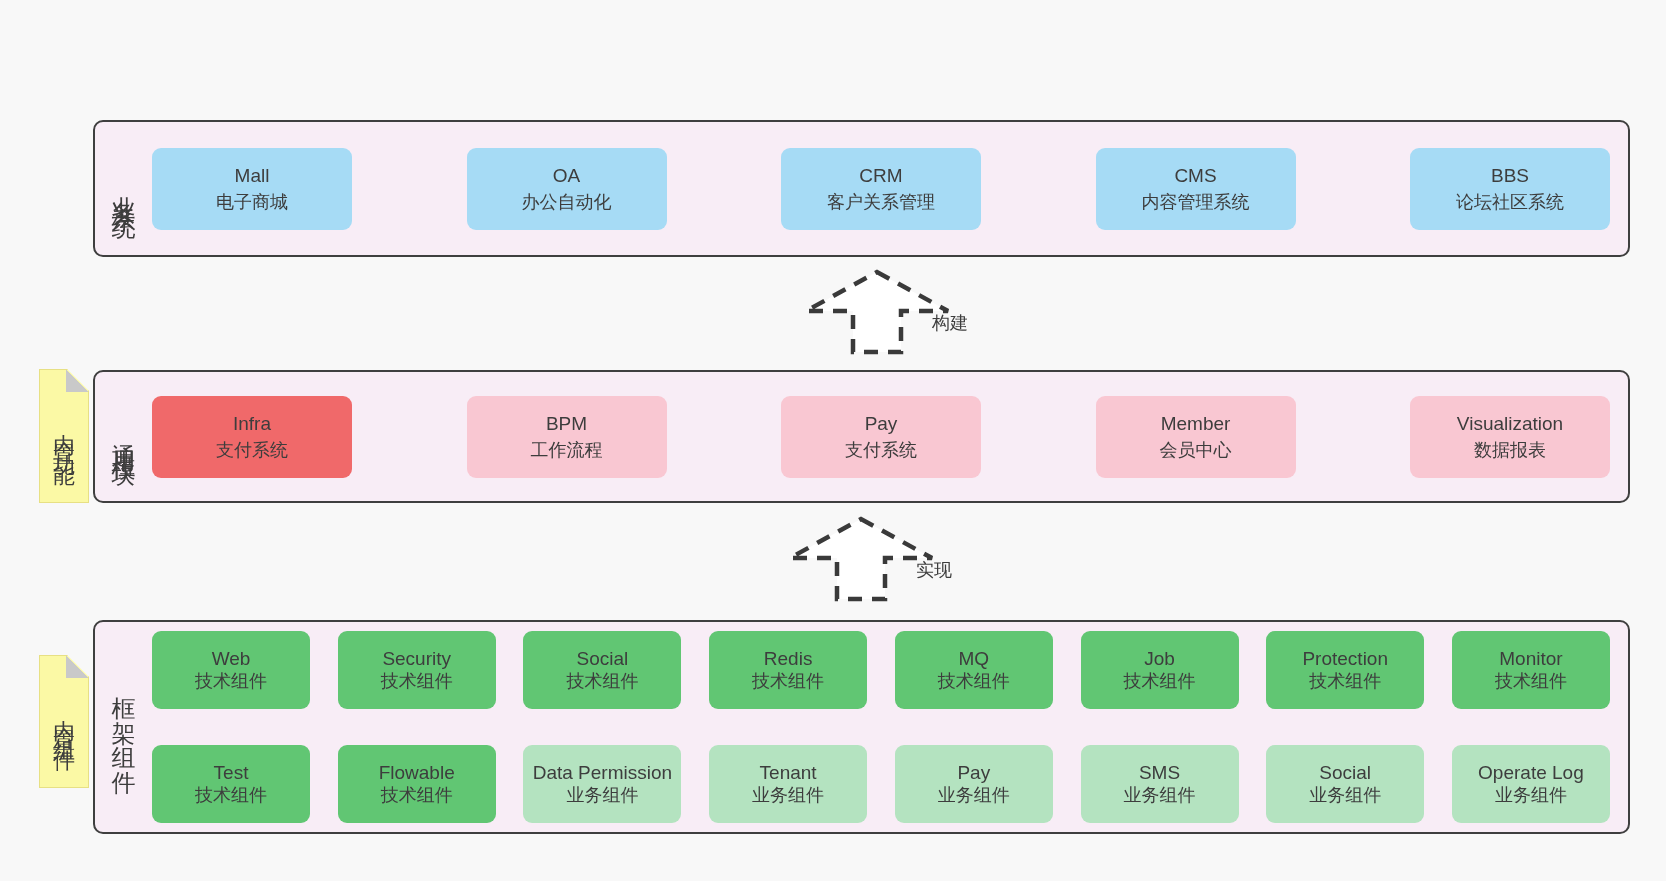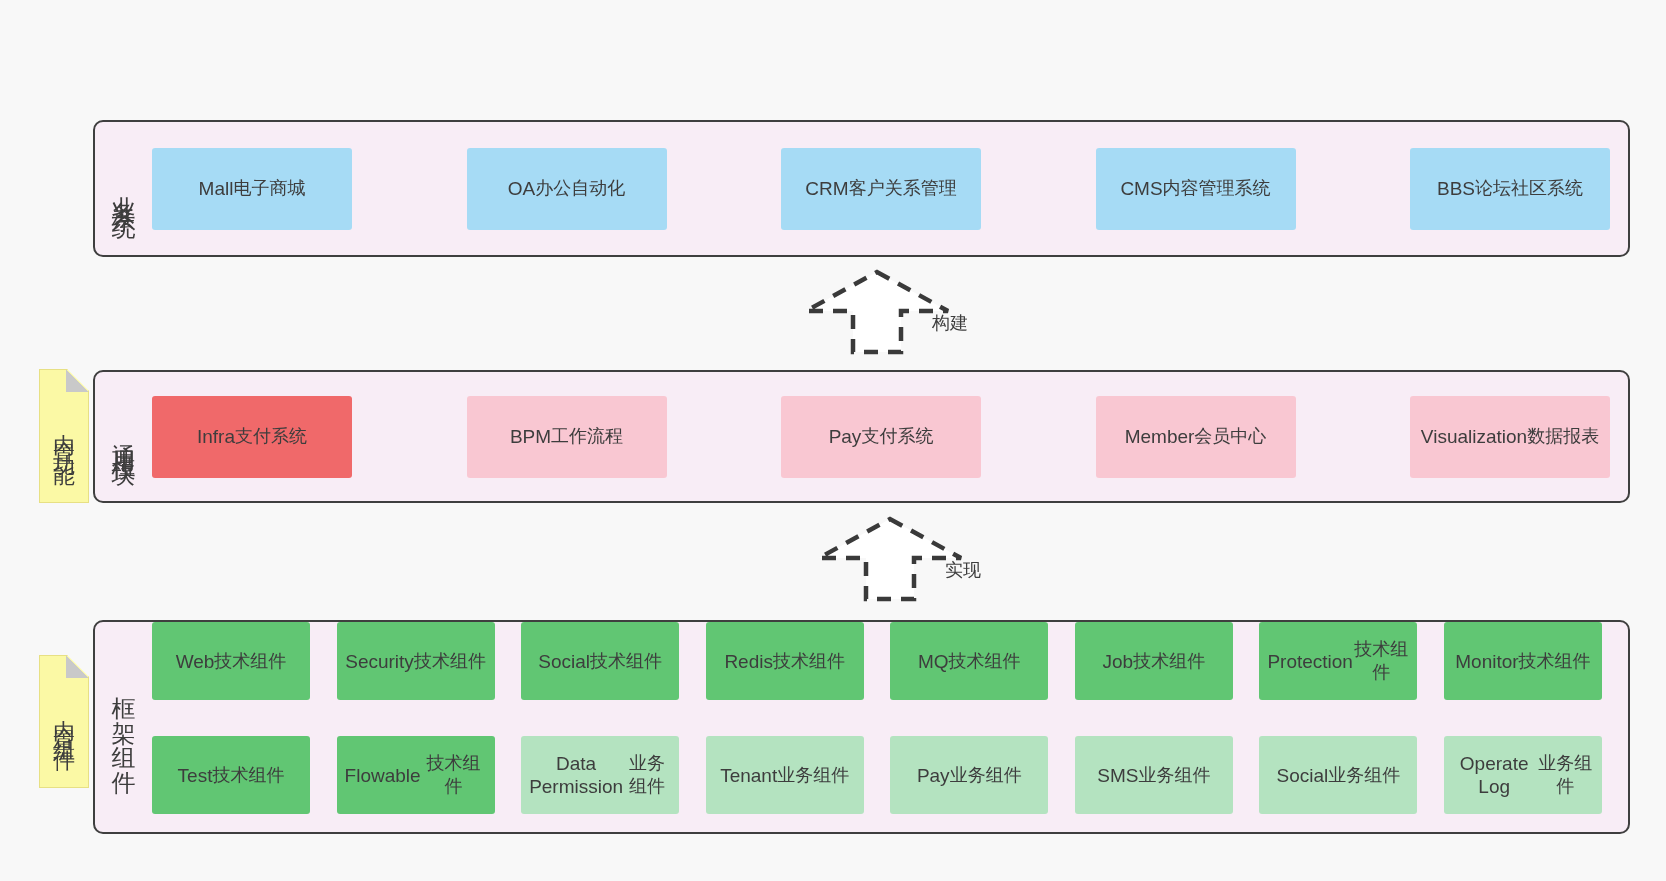--- a/index.html
+++ b/index.html
@@ -19,25 +19,25 @@
   .panel-business{top:120px;height:137px}
   .panel-modules{top:370px;height:133px}
   .panel-components{top:620px;height:214px}
 
   .vlabel-col{width:57px;flex-shrink:0;display:flex;align-items:center;justify-content:center}
   .vlabel{writing-mode:vertical-rl;text-orientation:upright;font-size:24px;color:var(--text);
           letter-spacing:6px;line-height:1}
   .panel-components .vlabel{letter-spacing:25px}
 
   .content{flex:1;display:flex;align-items:center;justify-content:space-between;padding-right:18px}
-  .content-rows{flex:1;display:flex;flex-direction:column;gap:36px;padding-right:26px}
+  .content-rows{flex:1;display:flex;flex-direction:column;justify-content:center;gap:36px;padding-right:18px}
   .row{display:flex;justify-content:space-between}
 
   
-  .box{border-radius:3px;display:flex;align-items:center;justify-content:center;
+  .box{border-radius:9px;display:flex;flex-direction:column;align-items:center;justify-content:center;
        text-align:center;padding:0 8px}
   .content .box{width:200px;height:82px;font-size:19px;line-height:27px}
   .row .box{width:158px;height:78px;font-size:19px;line-height:23px}
   .box-subtitle{font-size:18px}
   .v-blue{background:var(--blue)} .v-red{background:var(--red)} .v-pink{background:var(--pink)}
   .v-green{background:var(--green-dark)} .v-green-light{background:var(--green-light)}
 
   
   .sticky{position:absolute;left:39px;width:50px;background:var(--sticky-yellow);
           border:1px solid #e7e084;display:flex;align-items:center;justify-content:center;
@@ -45,21 +45,21 @@
   .sticky-modules{top:369px;height:134px}
   .sticky-components{top:655px;height:133px}
   .sticky-text{writing-mode:vertical-rl;text-orientation:upright;font-size:22px;
                letter-spacing:10px;line-height:1;color:var(--text)}
   .fold{position:absolute;top:0;right:0;width:22px;height:22px;
         background:linear-gradient(to bottom left,rgba(0,0,0,0) 49.5%,var(--sticky-fold) 50%)}
 
   
   .arrow{position:absolute;width:182px;height:92px}
   .arrow-build{left:786px;top:266px}
-  .arrow-implement{left:799px;top:513px}
+  .arrow-implement{left:770px;top:513px}
   .arrow svg{position:absolute;inset:0}
   .arrow-label{position:absolute;top:45px;left:0;right:0;text-align:right;font-size:18px;color:var(--text)}
 </style>
 </head>
 <body>
 
 <div class="canvas">
 
   <div class="sticky sticky-modules">
     <span class="fold"></span>

